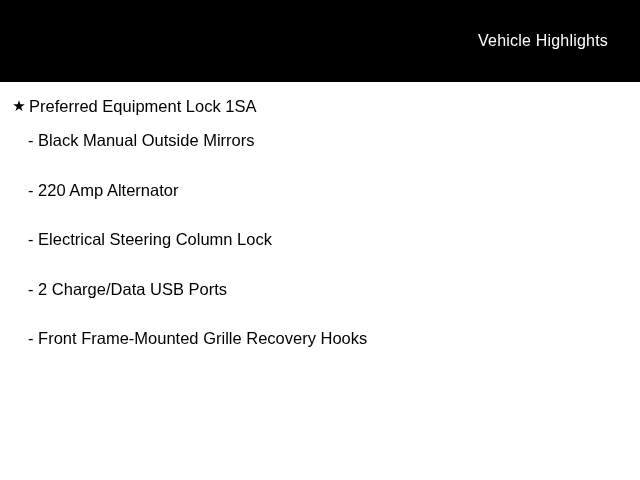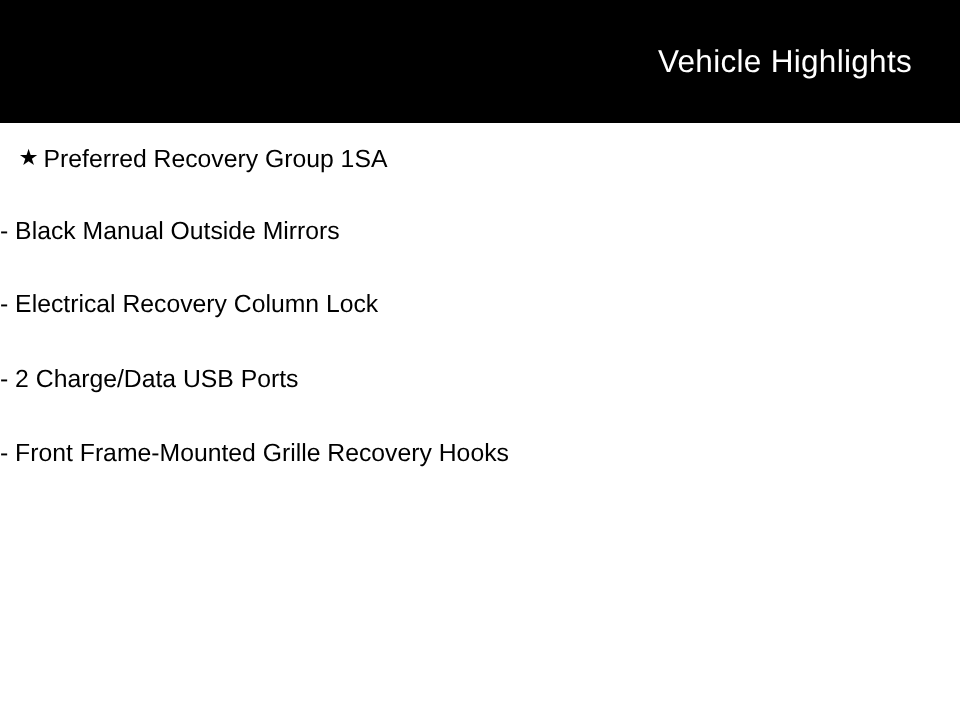--- a/index.html
+++ b/index.html
@@ -27,21 +27,21 @@
     height: 82px;
     background: #000000;
     display: flex;
     align-items: center;
     justify-content: flex-end;
     box-sizing: border-box;
     padding-right: 32px;
   }
   .header-title {
     color: #ffffff;
-    font-size: 21px;
+    font-size: 16px;
     letter-spacing: 0.2px;
     line-height: 1;
     white-space: nowrap;
   }
   .content {
     position: absolute;
     left: 0;
     top: 82px;
     width: 640px;
     height: 398px;
@@ -63,22 +63,23 @@
     flex: 0 0 auto;
   }
   .group-title {
     font-size: 16.5px;
     color: #000000;
     line-height: 22px;
     white-space: nowrap;
   }
   .feature-row {
     height: 49.5px;
+    padding-left: 28px;
     display: flex;
-    align-items: center;
+    align-items: flex-start;
   }
   .feature-text {
     font-size: 16.5px;
     color: #000000;
     line-height: 22px;
     white-space: nowrap;
   }
 </style>
 </head>
 <body>
@@ -86,28 +87,31 @@
 <div class="page">
 
   <div class="header-bar">
     <div class="header-title">Vehicle Highlights</div>
   </div>
 
   <div class="content">
 
     <div class="group-row">
       <span class="bullet-star">★</span>
-      <span class="group-title">Preferred Recovery Group 1SA</span>
+      <span class="group-title">Preferred Equipment Lock 1SA</span>
     </div>
 
     <div class="feature-row">
       <span class="feature-text">- Black Manual Outside Mirrors</span>
     </div>
     <div class="feature-row">
-      <span class="feature-text">- Electrical Recovery Column Lock</span>
+      <span class="feature-text">- 220 Amp Alternator</span>
+    </div>
+    <div class="feature-row">
+      <span class="feature-text">- Electrical Steering Column Lock</span>
     </div>
     <div class="feature-row">
       <span class="feature-text">- 2 Charge/Data USB Ports</span>
     </div>
     <div class="feature-row">
       <span class="feature-text">- Front Frame-Mounted Grille Recovery Hooks</span>
     </div>
 
   </div>
 </div>

